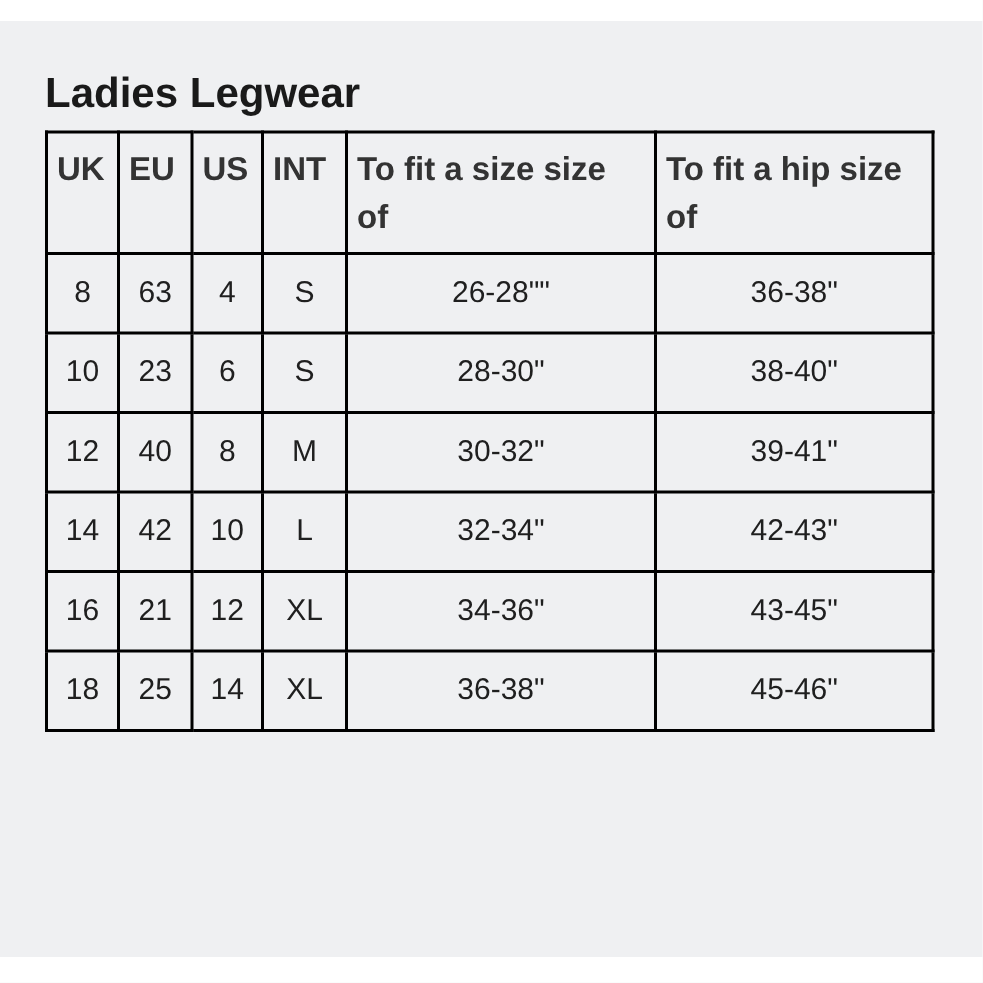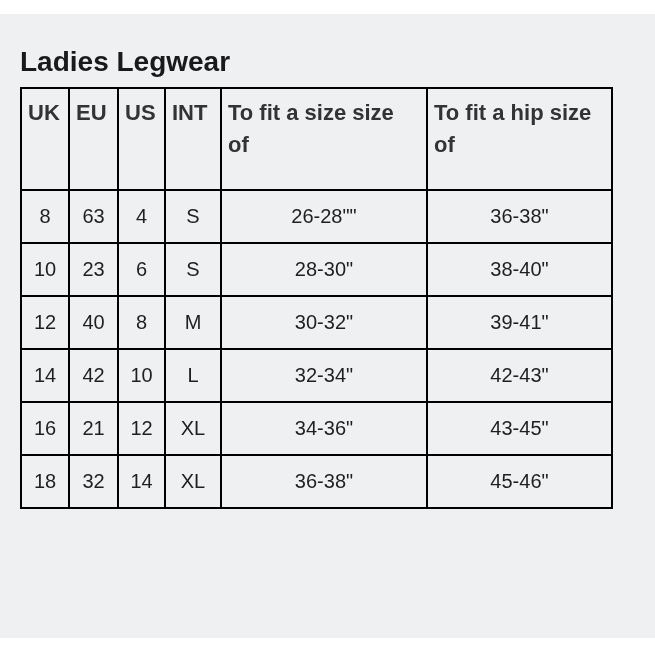--- a/index.html
+++ b/index.html
@@ -12,21 +12,21 @@
     overflow: hidden;
   }
   .content-band {
     position: absolute;
     top: 14px;
     left: 0;
     width: 655px;
     height: 624px;
     background: #eff0f2;
     box-sizing: border-box;
-    padding: 32px 0 0 20px;
+    padding: 32px 0 0 30px;
   }
   .page-title {
     margin: 0 0 9px 0;
     font-size: 28px;
     font-weight: bold;
     line-height: 1.15;
     color: #1a1a1a;
   }
   table.size-chart {
     border-collapse: collapse;
@@ -37,21 +37,21 @@
     border: 2px solid #000000;
     box-sizing: border-box;
   }
   .size-chart th {
     font-size: 22px;
     font-weight: bold;
     color: #333333;
     text-align: left;
     vertical-align: top;
     padding: 8px 6px 6px 6px;
-    height: 102px;
+    height: 81px;
     line-height: 1.45;
   }
   .size-chart td {
     font-size: 20px;
     color: #1f1f1f;
     text-align: center;
     vertical-align: middle;
     height: 53px;
     padding: 0 4px;
   }
@@ -123,21 +123,21 @@
       <tr>
         <td>16</td>
         <td>21</td>
         <td>12</td>
         <td>XL</td>
         <td>34-36"</td>
         <td>43-45"</td>
       </tr>
       <tr>
         <td>18</td>
-        <td>32</td>
+        <td>25</td>
         <td>14</td>
         <td>XL</td>
         <td>36-38"</td>
         <td>45-46"</td>
       </tr>
     </tbody>
   </table>
 </div>
 
 </body></html>

